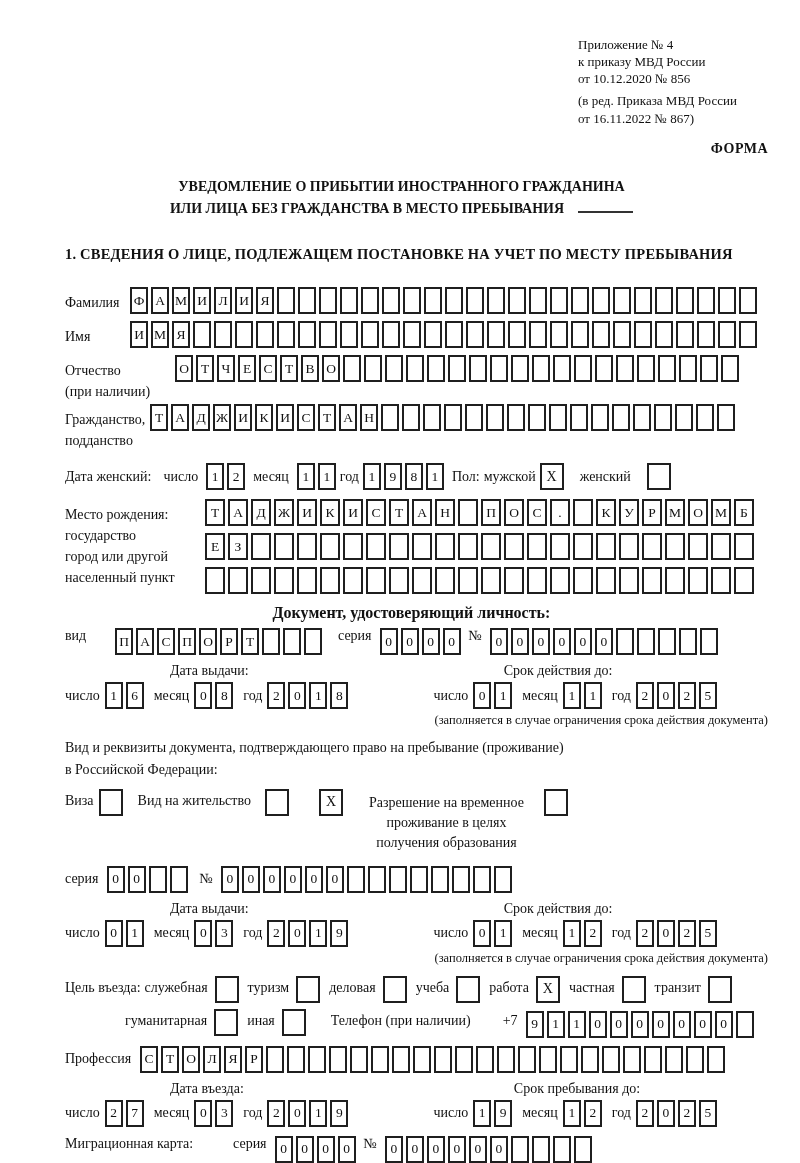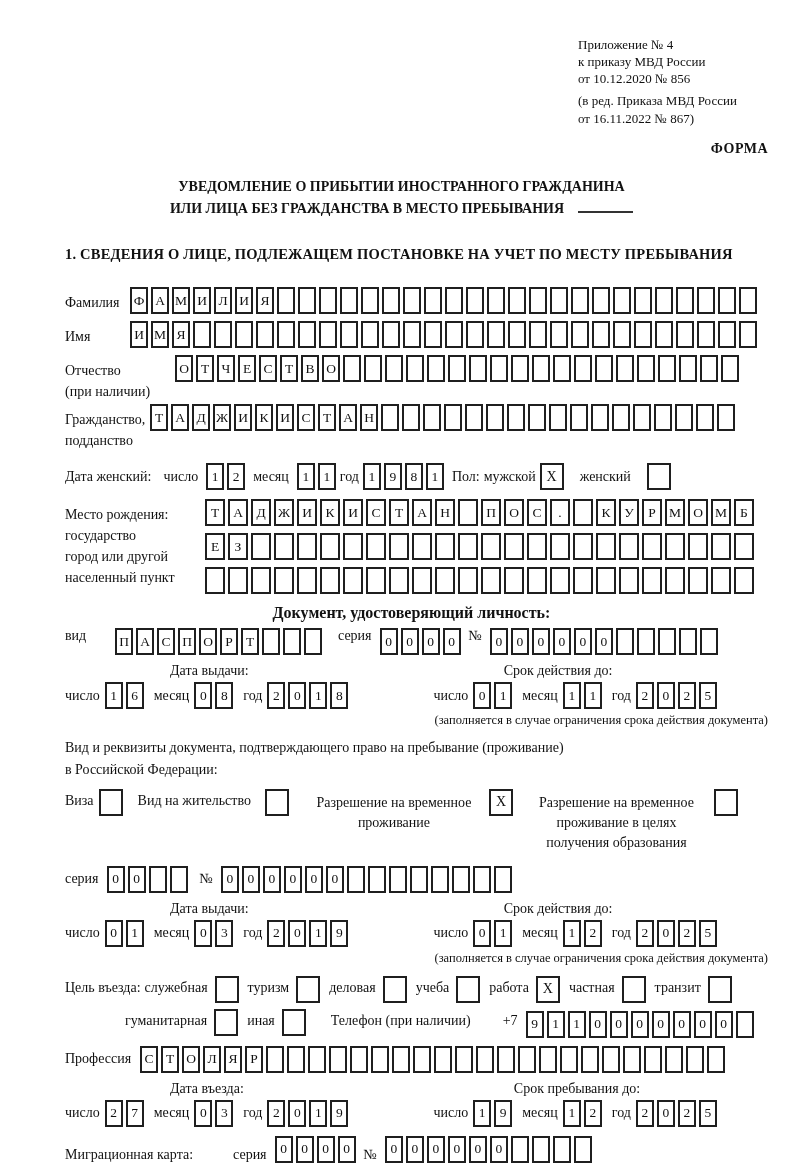--- a/index.html
+++ b/index.html
@@ -460,21 +460,20 @@
   <div class="opts">
     <div class="opt">
       <span class="txt">Виза</span>
       <span class="cbx" style="margin-left:5px;"></span>
     </div>
     <div class="opt" style="margin-left:15px;">
       <span class="txt">Вид на жительство</span>
       <span class="cbx" style="margin-left:14px;"></span>
     </div>
     <div class="opt" style="margin-left:20px;">
-      <span class="txt c mw170">Разрешение на временное проживание</span>
       <span class="cbx" style="margin-left:10px;">X</span>
     </div>
     <div class="opt" style="margin-left:16px;">
       <span class="txt c mw175">Разрешение на временное проживание в целях получения образования</span>
       <span class="cbx" style="margin-left:10px;"></span>
     </div>
   </div>
 
   <div class="frow" style="margin-top:12px; align-items:center;">
     <span>серия</span>
@@ -669,21 +668,21 @@
       <span class="lbl">год</span>
       <span class="cells">
           <span class="cell">2</span>
           <span class="cell">0</span>
           <span class="cell">2</span>
           <span class="cell">5</span>
         </span>
     </div>
   </div>
 
-  <div class="frow" style="margin-top:9px; align-items:flex-end;">
+  <div class="frow" style="margin-top:9px; align-items:flex-start;">
     <span style="flex:none;">Миграционная карта:</span>
     <span style="width:40px; flex:none;"></span>
     <span>серия</span>
       <span class="gap8"></span>
     <span class="cells">
         <span class="cell">0</span>
         <span class="cell">0</span>
         <span class="cell">0</span>
         <span class="cell">0</span>
       </span>

